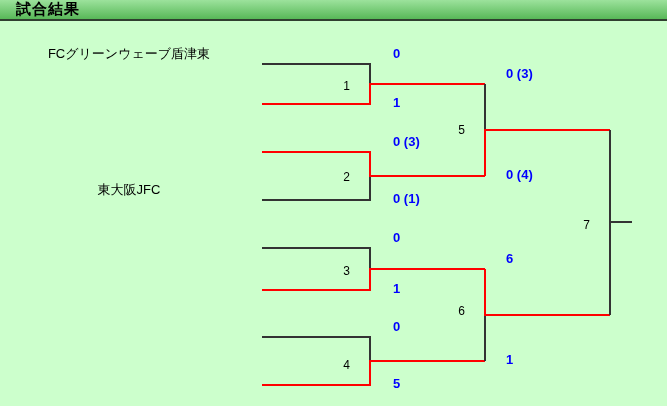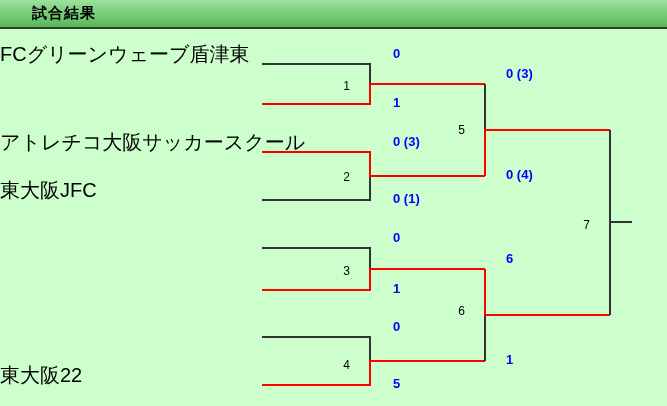--- a/index.html
+++ b/index.html
@@ -9,31 +9,31 @@
       --header-border:#2f3f2f;
       --line:#333333;
       --winner-line:#ff0000;
       --score-text:#0000ff;
       --text:#000000;
     }
     *{margin:0;padding:0;box-sizing:border-box}
     html,body{background:#ffffff}
     body{font-family:"Liberation Sans","DejaVu Sans",sans-serif}
     #screen{position:relative;width:667px;height:406px;background:var(--page-bg);overflow:hidden}
-    #header{position:absolute;top:0;left:0;width:100%;height:29px;
+    #header{position:absolute;top:0;left:0;width:100%;height:21px;
       background:linear-gradient(to bottom,var(--header-grad-top),var(--header-grad-bottom));
       border-bottom:2px solid var(--header-border);
-      display:flex;align-items:center;padding-left:32px}
+      display:flex;align-items:center;padding-left:16px}
     #title{font-size:15px;font-weight:bold;color:var(--text);letter-spacing:1px}
     #lines{position:absolute;top:0;left:0}
     polyline{fill:none;stroke-width:2px}
     .ln{stroke:var(--line)}
     .win{stroke:var(--winner-line)}
     .team{position:absolute;left:0;width:258px;height:18px;line-height:18px;
-      text-align:left;font-size:20px;color:var(--text);white-space:nowrap}
+      text-align:center;font-size:13px;color:var(--text);white-space:nowrap}
     .score{position:absolute;height:14px;line-height:14px;font-size:13px;
       font-weight:bold;color:var(--score-text);white-space:nowrap}
     .mnum{position:absolute;width:64px;height:14px;line-height:14px;
       text-align:right;font-size:12px;color:var(--text)}
   </style>
 </head>
 <body>
 
 <div id="screen">
 
@@ -67,23 +67,21 @@
       <polyline class="ln" points="485,361 485,315"></polyline>
       <polyline class="win" points="485,269 485,315 610,315"></polyline>
     </g>
     <g>
       <polyline class="ln" points="610,130 610,315"></polyline>
       <polyline class="ln" points="610,222 632,222"></polyline>
     </g>
   </svg>
 
   <div class="team" style="top:45px">FCグリーンウェーブ盾津東</div>
-  <div class="team" style="top:133px">アトレチコ大阪サッカースクール</div>
   <div class="team" style="top:181px">東大阪JFC</div>
-  <div class="team" style="top:366px">東大阪22</div>
 
   <div class="score" style="left:393px;top:47px">0</div>
   <div class="score" style="left:393px;top:96px">1</div>
   <div class="score" style="left:393px;top:135px">0 (3)</div>
   <div class="score" style="left:393px;top:192px">0 (1)</div>
   <div class="score" style="left:393px;top:231px">0</div>
   <div class="score" style="left:393px;top:282px">1</div>
   <div class="score" style="left:393px;top:320px">0</div>
   <div class="score" style="left:393px;top:377px">5</div>
 

